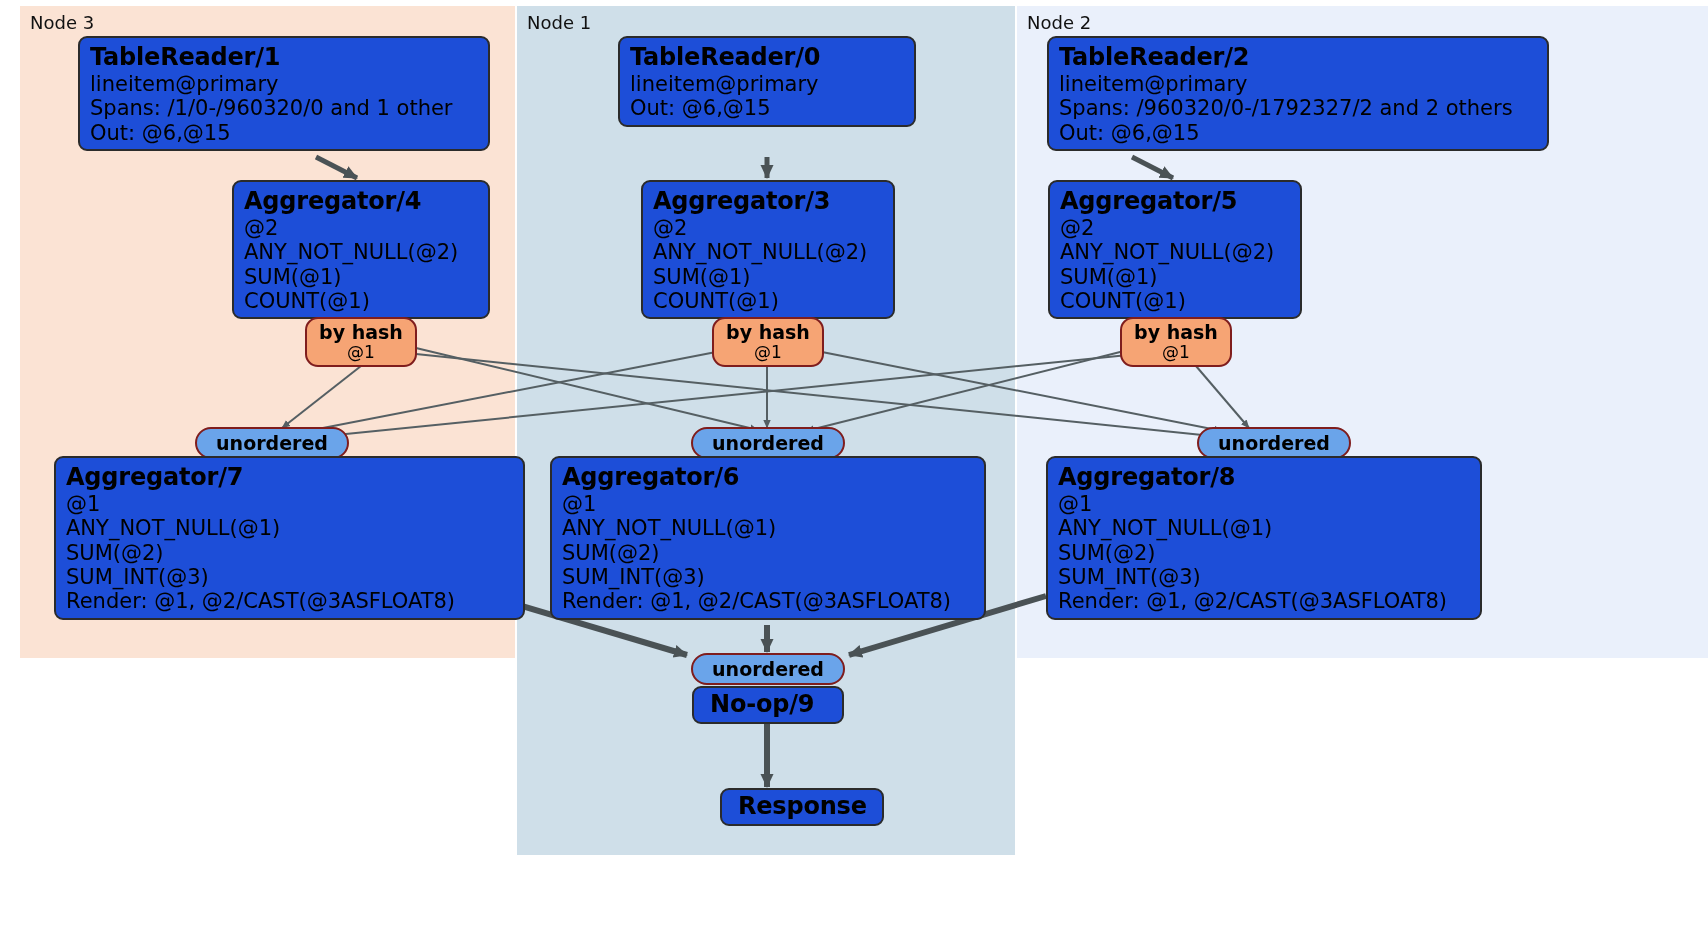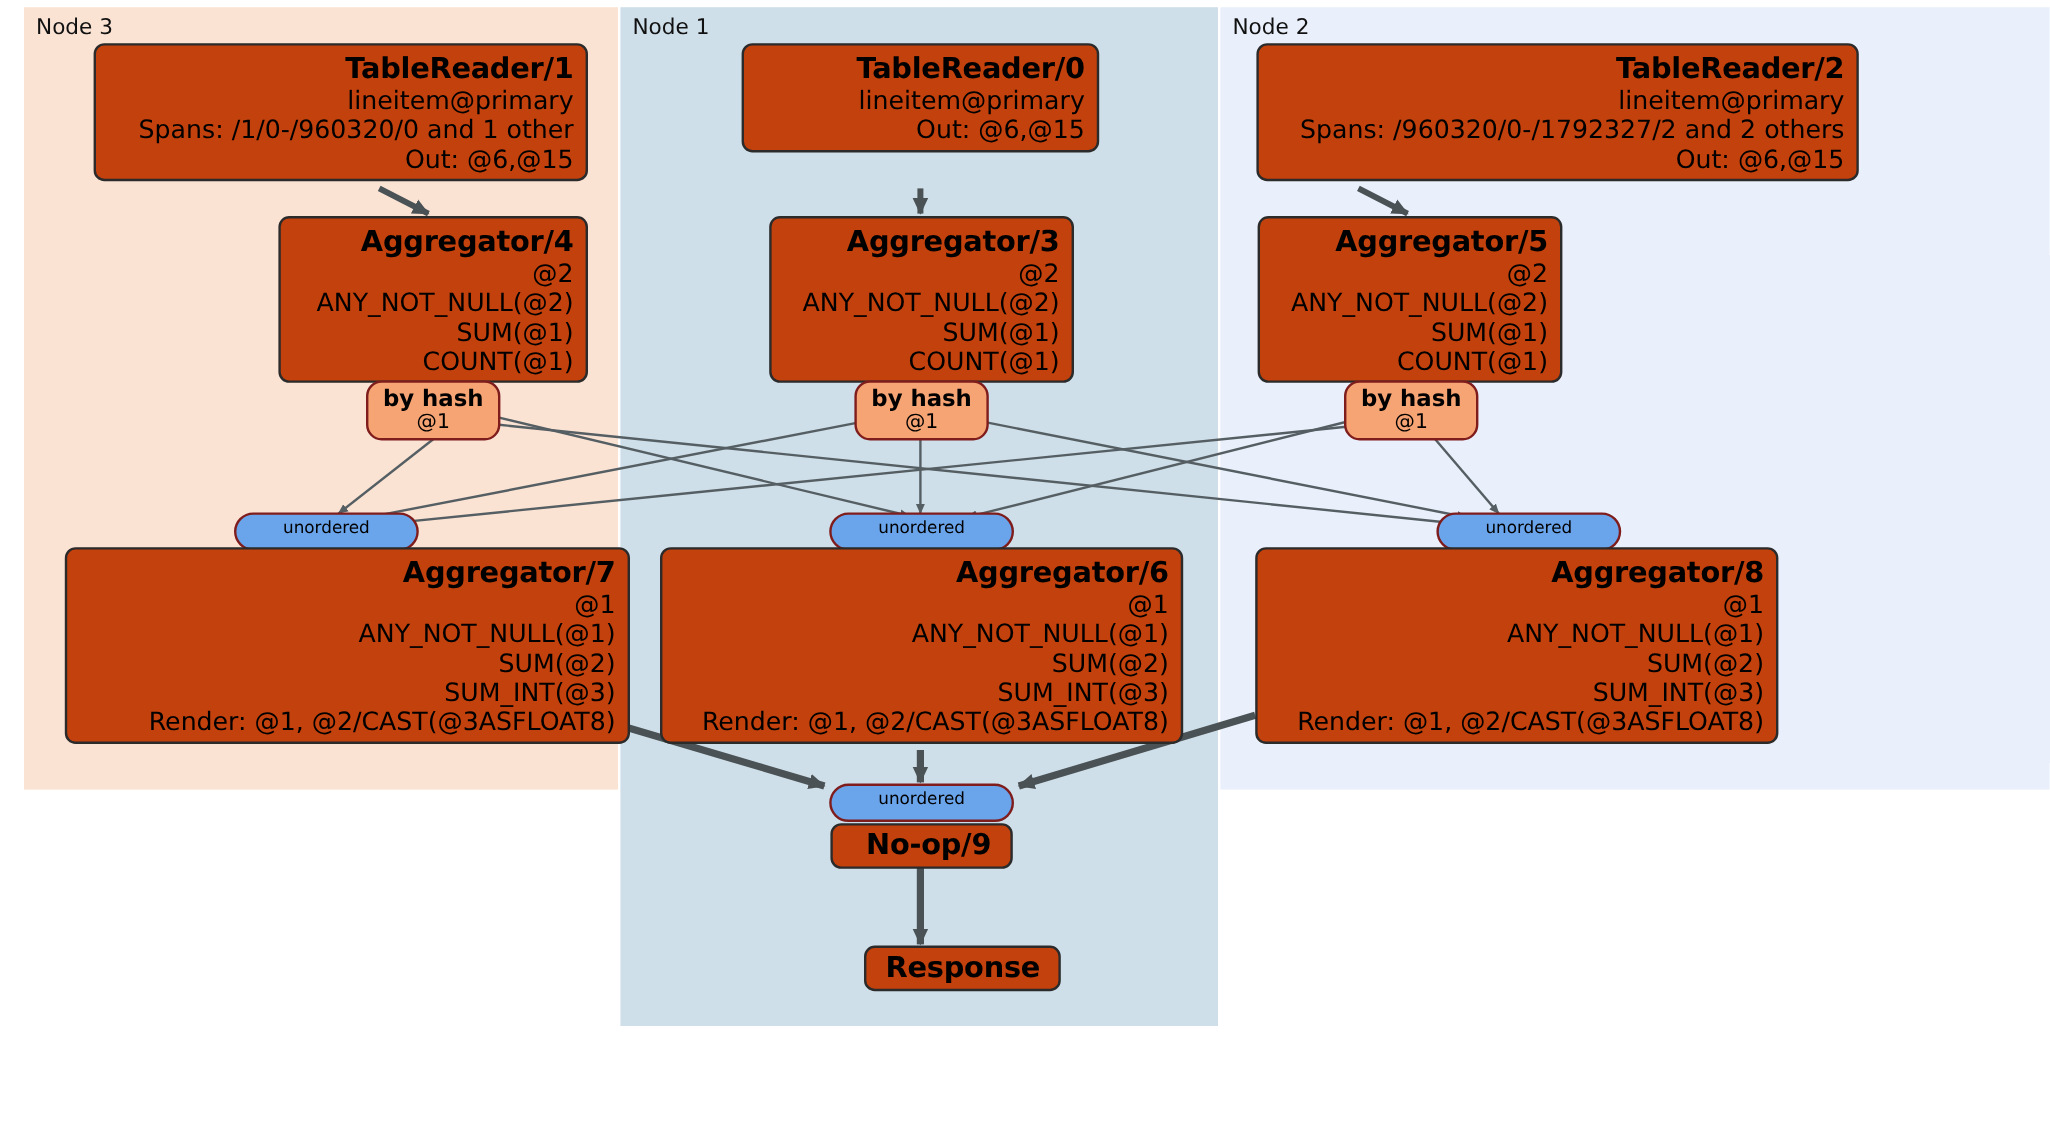--- a/index.html
+++ b/index.html
@@ -17,24 +17,24 @@
     position:absolute;left:10px;top:6px;
     font-size:18px;color:#111;white-space:nowrap;
   }
 
   
   #edges{position:absolute;left:0;top:0;width:1708px;height:940px;overflow:visible;}
 
   
   .box{
     position:absolute;box-sizing:border-box;
-    background:#c2410c;
+    background:#1d4ed8;
     border:2px solid #2b2b2b;
     border-radius:9px;
-    text-align:right;
+    text-align:left;
     padding:6px 10px 4px 10px;
     color:#000;
     line-height:1.16;
   }
   .box .title{font-size:24px;font-weight:bold;letter-spacing:-0.2px;}
   .box .ln{font-size:21px;font-weight:normal;white-space:nowrap;}
 
   
   .box.small{padding:3px 16px;}
   .box.small .title{font-size:24px;}
@@ -52,21 +52,21 @@
     border-radius:13px;
     padding:3px 0 2px 0;
   }
   .badge-hash .bt{font-size:19px;font-weight:bold;}
   .badge-hash .bs{font-size:17px;font-weight:normal;}
   .badge-unordered{
     background:#6aa4ea;
     border-radius:17px;
     padding:4px 0 3px 0;
   }
-  .badge-unordered .bt{font-size:14px;font-weight:normal;}
+  .badge-unordered .bt{font-size:19px;font-weight:bold;}
 </style>
 </head>
 <body>
 
 <div id="stage">
 
   <div class="panel" style="left:4px;top:6px;width:495px;height:652px;background:#fbe3d4;">
     <span class="panel-label">Node 3</span>
   </div>
 

